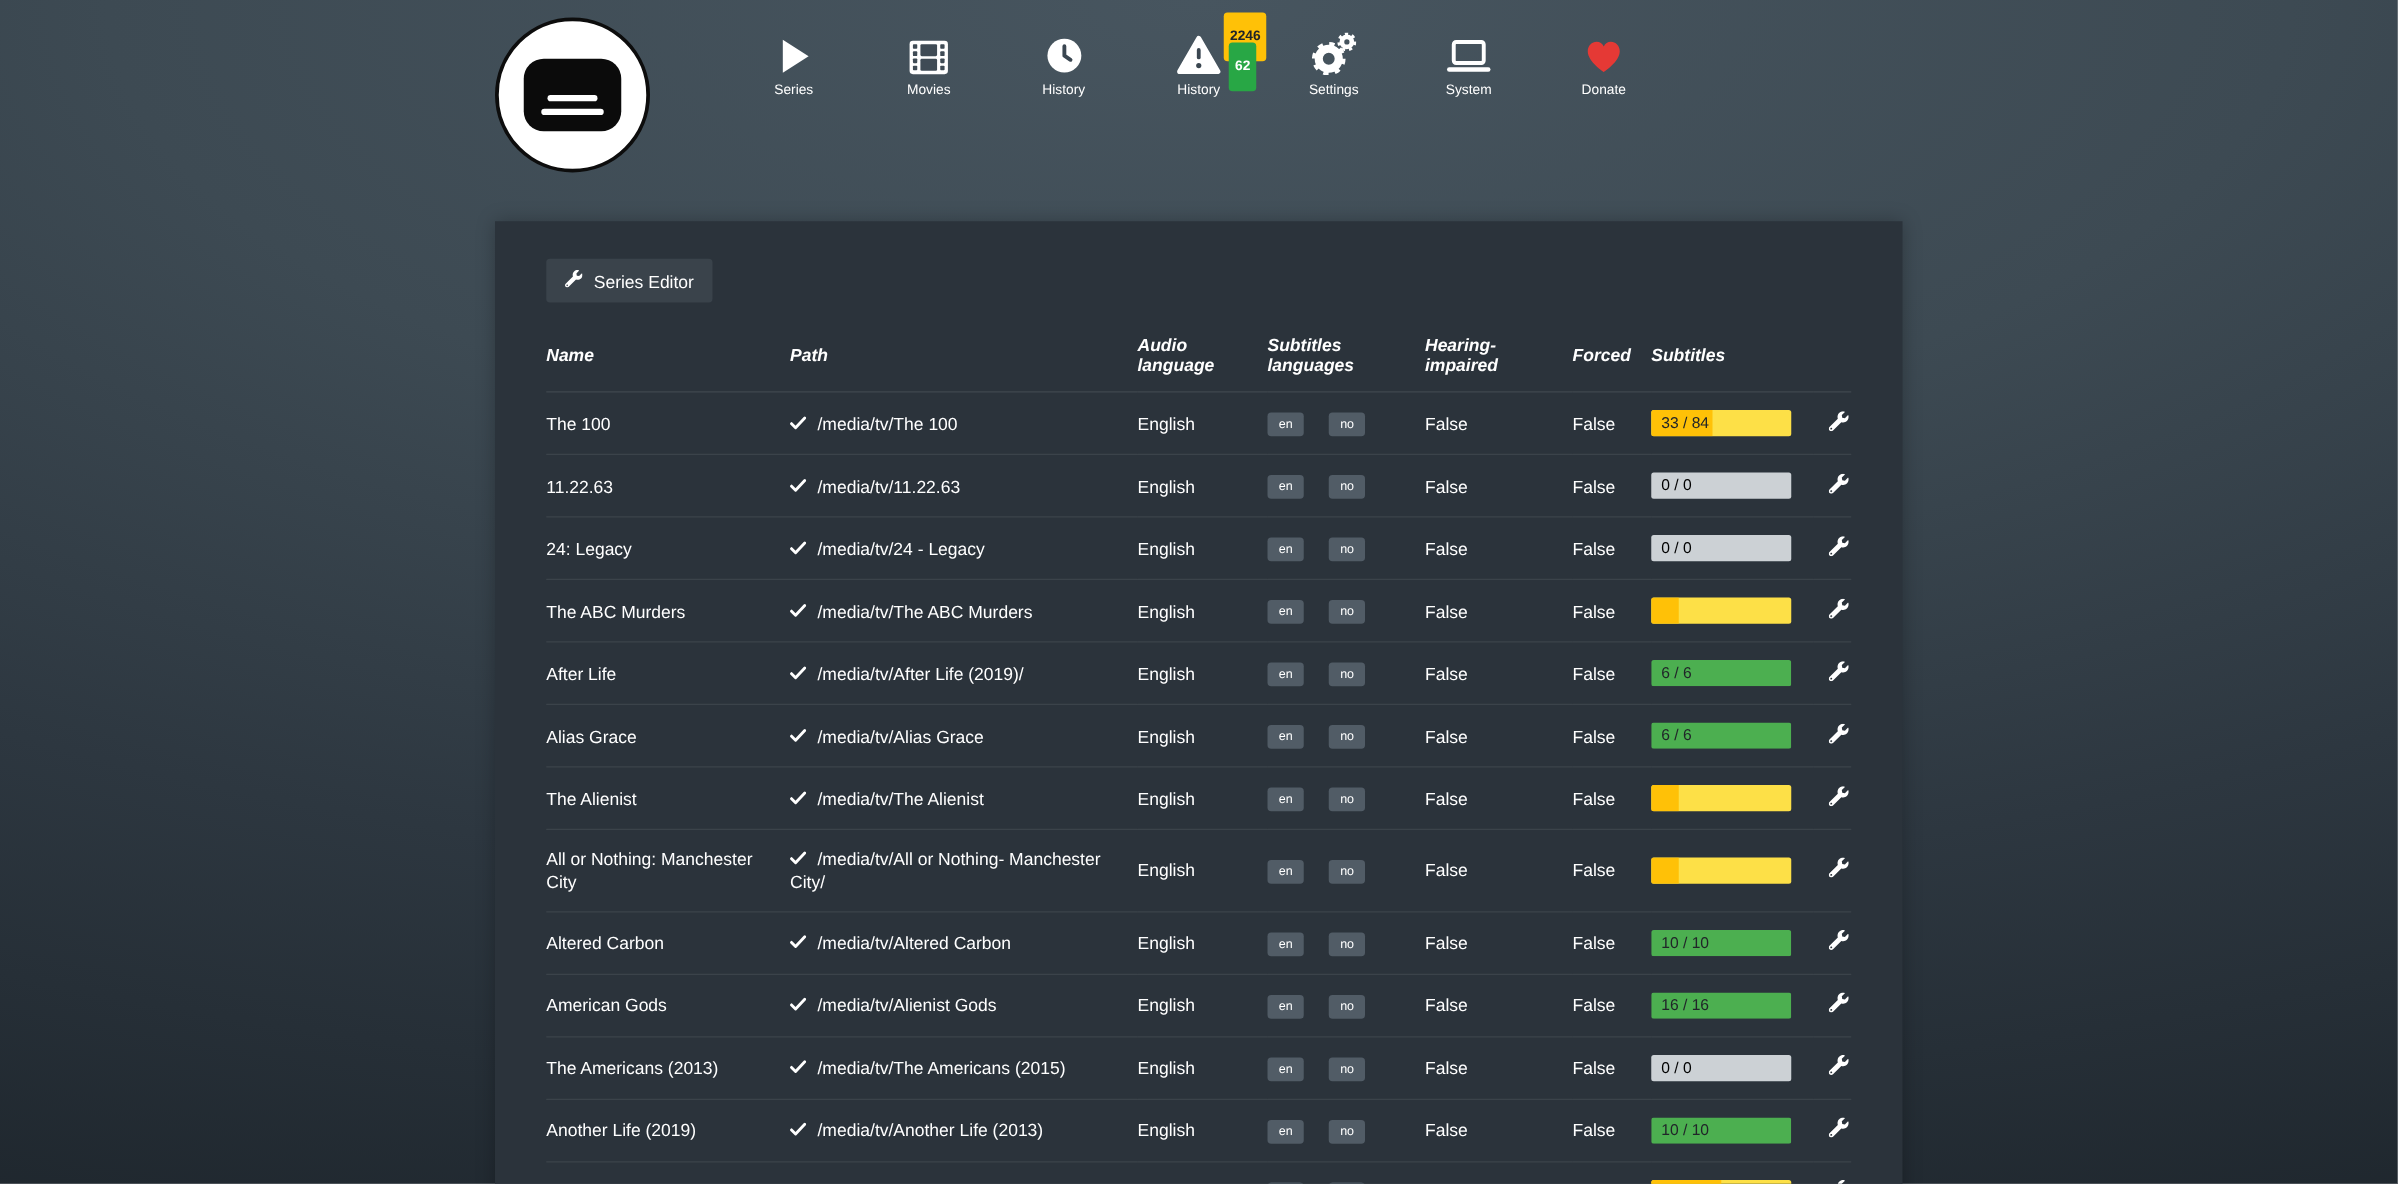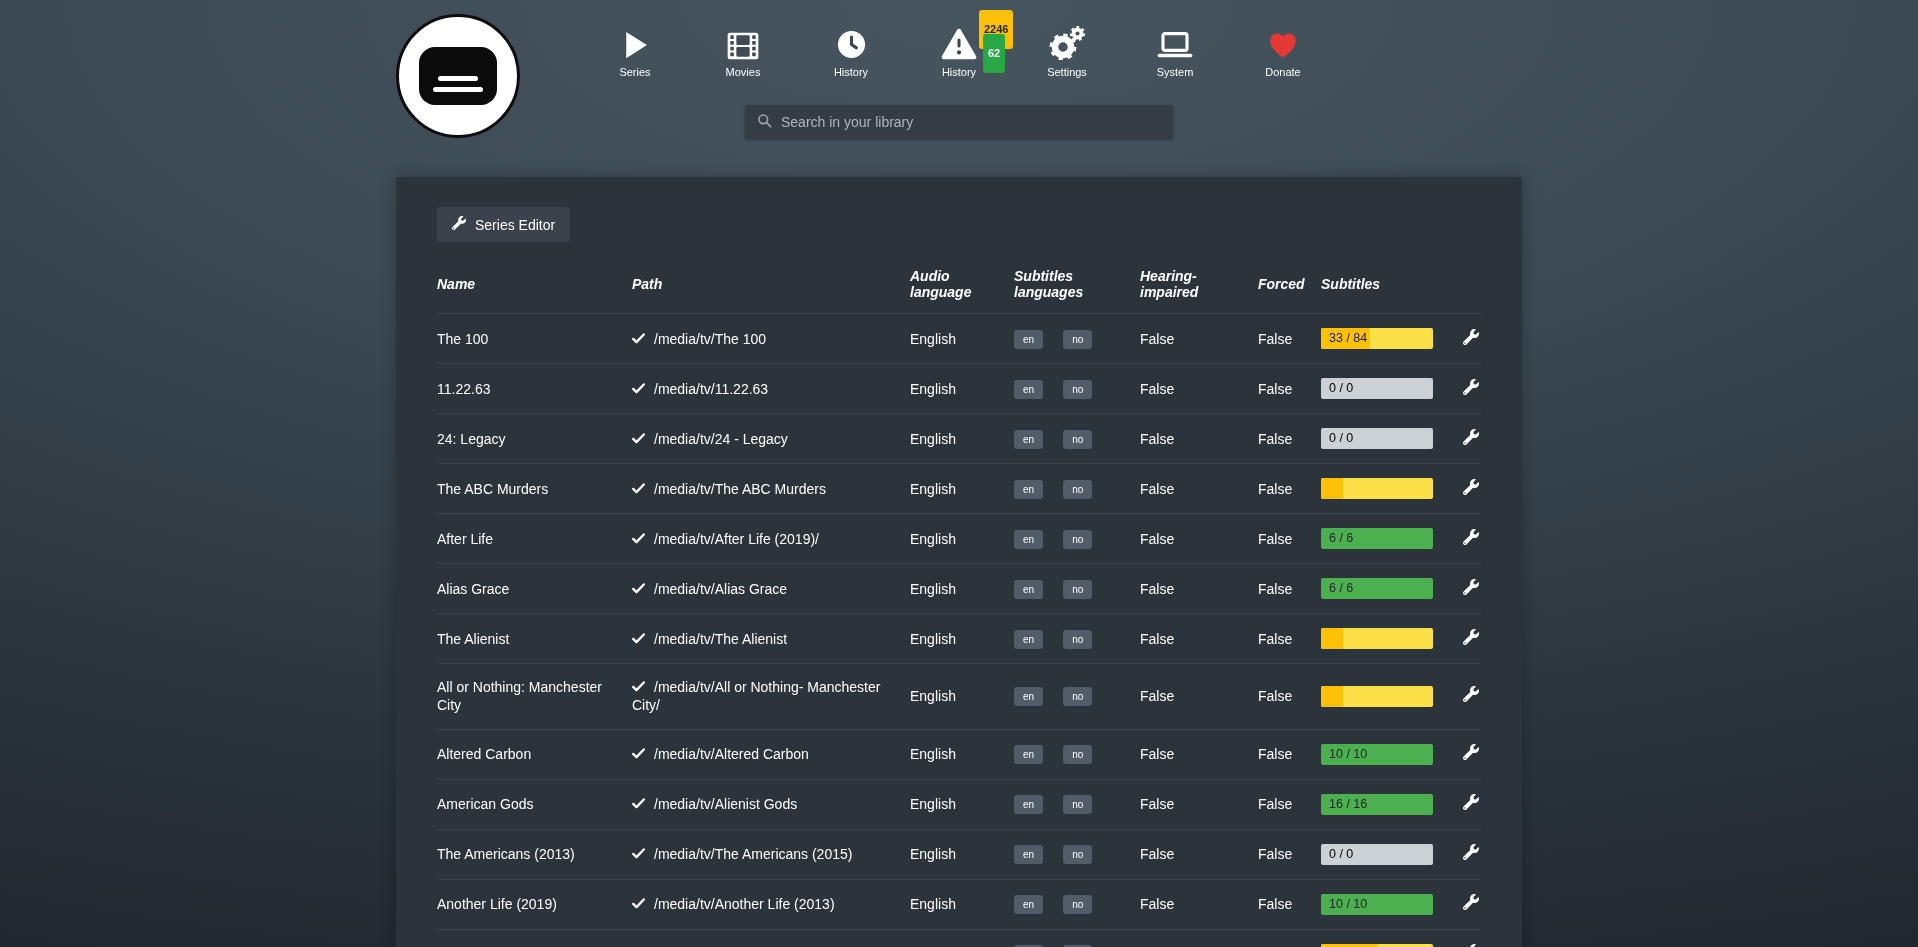--- a/index.html
+++ b/index.html
@@ -143,29 +143,20 @@
       <div class="nav-item">
         <span class="nav-icon">
           <svg width="32" height="30" viewBox="0 0 32 30">
             <path d="M16 27.5 C16 27.5 3.2 19.3 3.2 10.9 C3.2 6.6 6.5 3.4 10.3 3.4 C12.8 3.4 15 4.9 16 7.1 C17 4.9 19.2 3.4 21.7 3.4 C25.5 3.4 28.8 6.6 28.8 10.9 C28.8 19.3 16 27.5 16 27.5 Z" fill="#e53935"></path>
           </svg>
         </span>
         <span class="nav-label">Donate</span>
       </div>
     </nav>
 
-    <div class="search-bar">
-      <span>
-        <svg width="15" height="15" viewBox="0 0 16 16">
-          <circle cx="6.7" cy="6.7" r="4.6" fill="none" stroke="#9aa2a8" stroke-width="1.8"></circle>
-          <path d="M10.2 10.2 L14.6 14.6" stroke="#9aa2a8" stroke-width="1.8" stroke-linecap="round"></path>
-        </svg>
-      </span>
-      <input type="text" placeholder="Search in your library" style="">
-    </div>
 
   </div>
 </div>
 
 <div class="panel">
 
   <button class="editor-btn">
     <span>
       <svg width="14" height="14" viewBox="0 0 512 512" fill="#fff">
           <path d="M507.73 109.1c-2.24-9.03-13.54-12.09-20.12-5.51l-74.36 74.36-67.88-11.31-11.31-67.88 74.36-74.36c6.62-6.62 3.43-17.9-5.66-20.16-47.38-11.74-99.55.91-136.58 37.93-39.64 39.64-50.55 97.1-34.05 147.2L18.74 402.76c-24.99 24.99-24.99 65.51 0 90.5 24.99 24.99 65.51 24.99 90.5 0l213.21-213.21c50.12 16.71 107.47 5.68 147.37-34.22 37.07-37.07 49.7-89.32 37.91-136.73zM64 472c-13.25 0-24-10.75-24-24 0-13.26 10.75-24 24-24s24 10.74 24 24c0 13.25-10.75 24-24 24z"></path>

